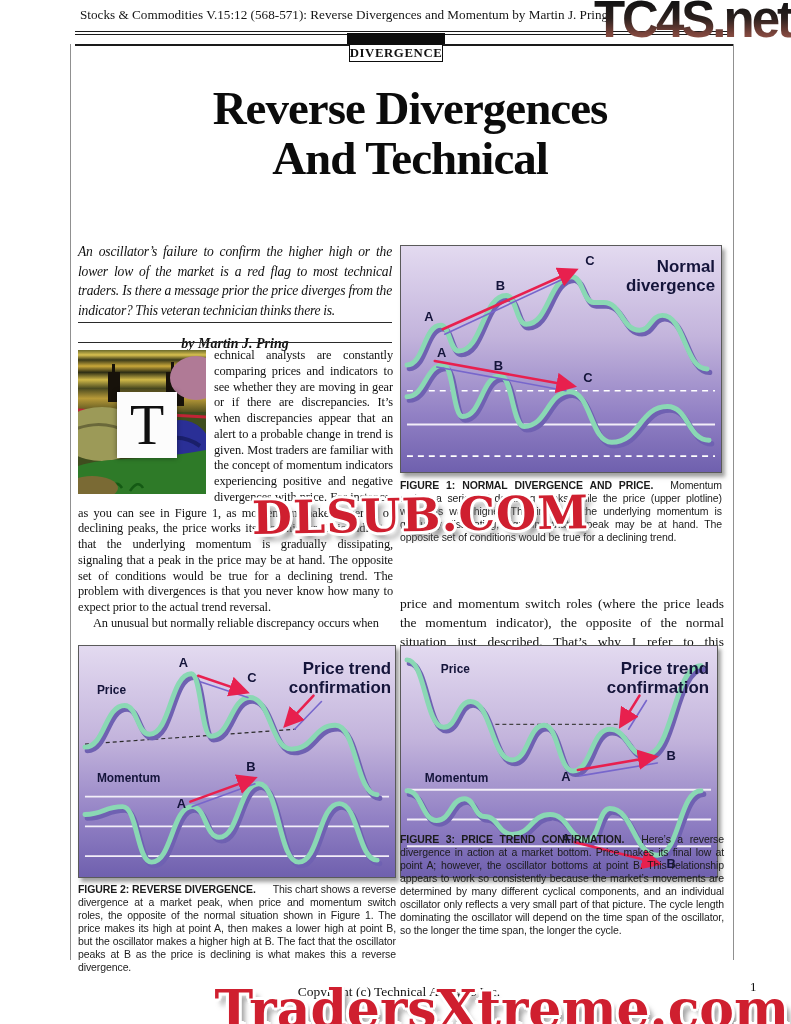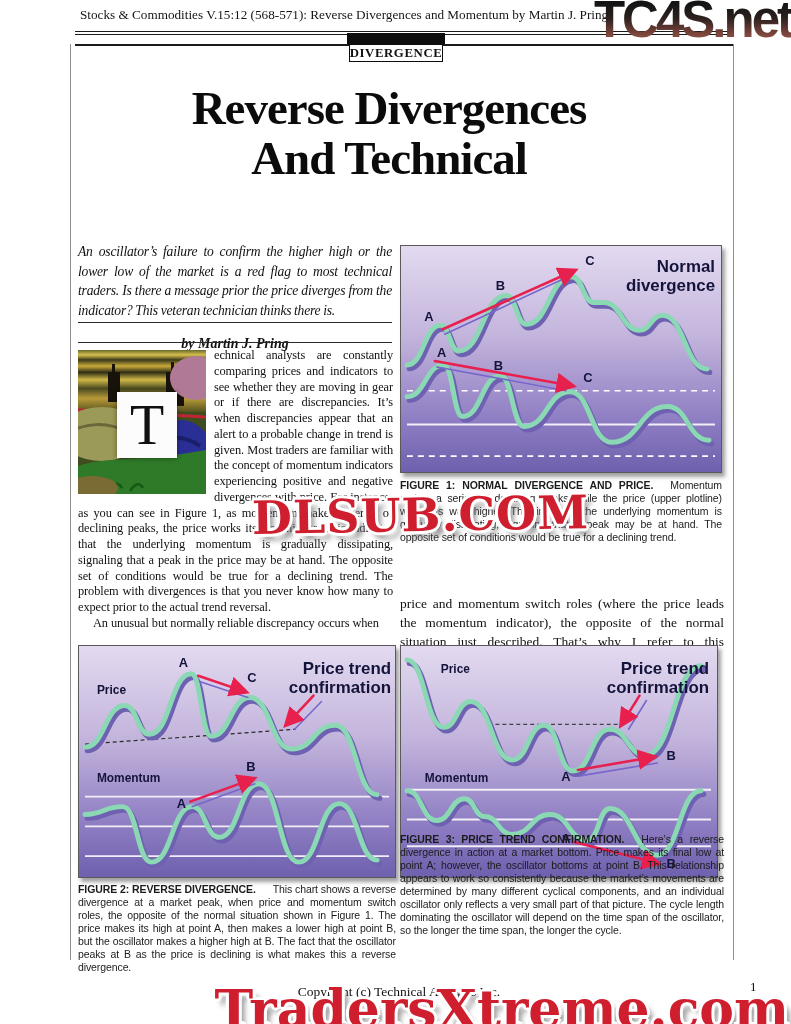--- a/index.html
+++ b/index.html
@@ -21,21 +21,21 @@
   .hrule.r2 { left:75px; top:34px; width:658px; height:1px; }
   .hrule.r3 { left:75px; top:44px; width:658px; height:2px; }
   .section-bar { position:absolute; left:347px; top:33px; width:98px; height:11px; background:#0d0d0d; }
   .section-box { position:absolute; left:349px; top:44px; width:94px; height:18px; background:#fff;
                  border:1.5px solid #0d0d0d; display:flex; align-items:center; justify-content:center;
                  font-weight:bold; font-size:12.8px; letter-spacing:0.6px; }
   .vrule { position:absolute; top:44px; width:1px; height:916px; background:#909090; }
   .vrule.left { left:70px; } .vrule.right { left:733px; }
 
   
-  .title { position:absolute; left:60px; top:84px; width:658px; text-align:center;
+  .title { position:absolute; left:81px; top:84px; width:658px; text-align:center;
            font-weight:bold; font-size:47px; line-height:1.06; letter-spacing:-1px; color:#0b0b0b; }
   .intro { position:absolute; left:78px; top:242px; width:314px; font-style:italic; font-size:13.6px;
            line-height:1.45; letter-spacing:-0.2px; word-spacing:-0.5px; text-align:justify; }
   .byrule { position:absolute; background:#2a2a2a; height:1px; width:314px; left:78px; }
   .byrule.t { top:322px; } .byrule.b { top:342px; }
   .byline { position:absolute; left:78px; top:336px; width:314px; text-align:center;
             font-weight:bold; font-style:italic; font-size:14px; }
 
   
   .body-col { position:absolute; left:78px; top:348px; width:315px; height:296px; overflow:hidden;

